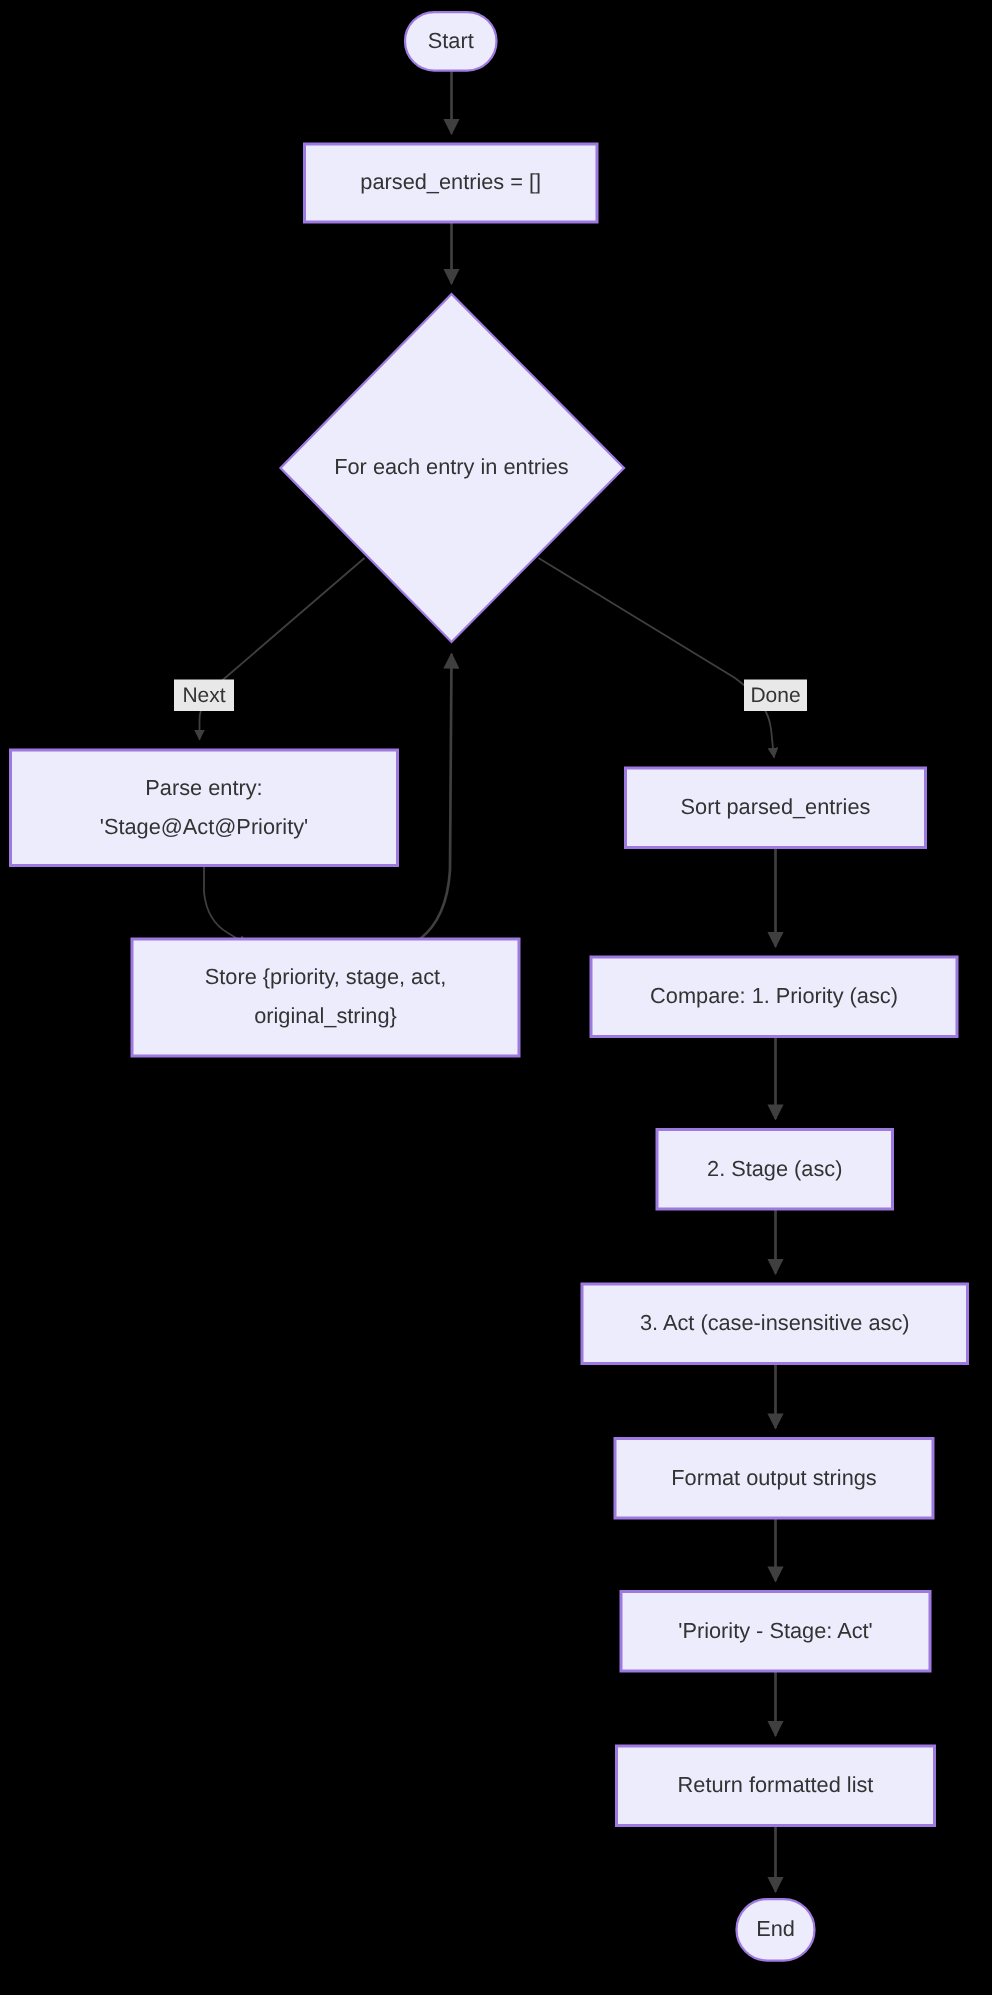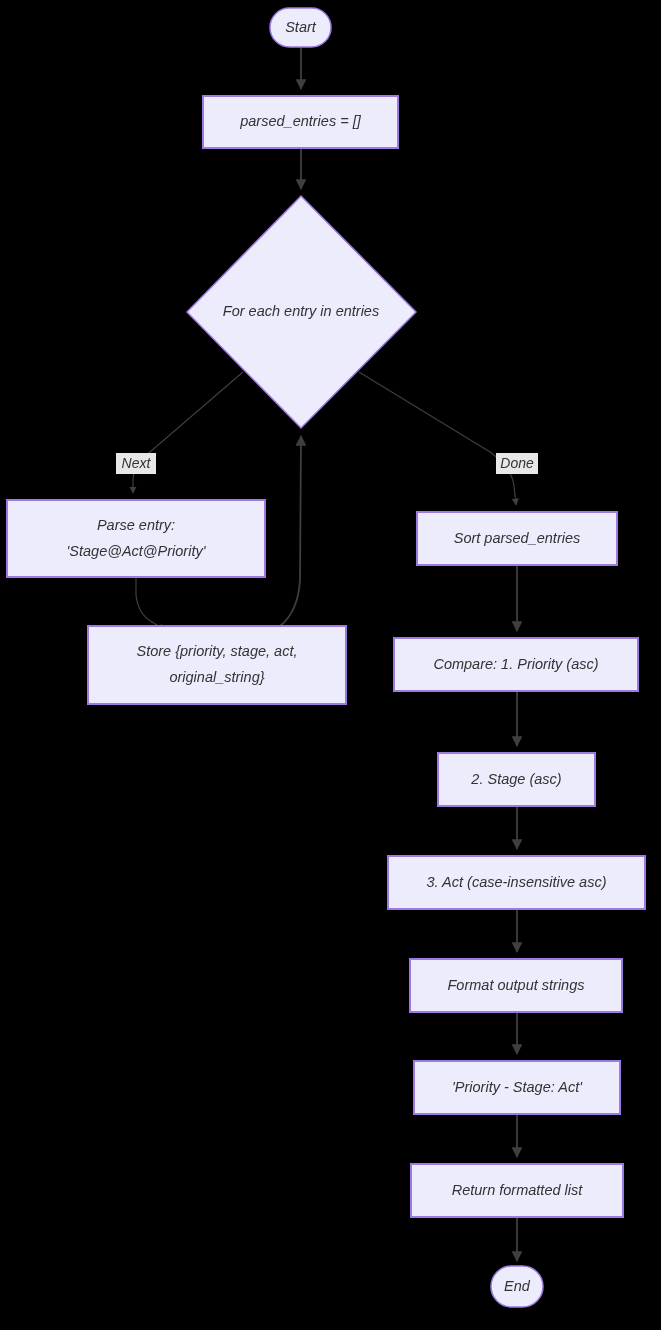--- a/index.html
+++ b/index.html
@@ -7,21 +7,20 @@
     padding: 0;
     background: #000000;
   }
   #page {
     position: relative;
     width: 661px;
     height: 1330px;
     background: #000000;
     overflow: hidden;
     font-family: "Liberation Sans", sans-serif;
-    font-style: italic;
   }
   svg.flow {
     position: absolute;
     top: 0;
     left: 0;
     width: 661px;
     height: 1330px;
     display: block;
   }
   .node-shape {

